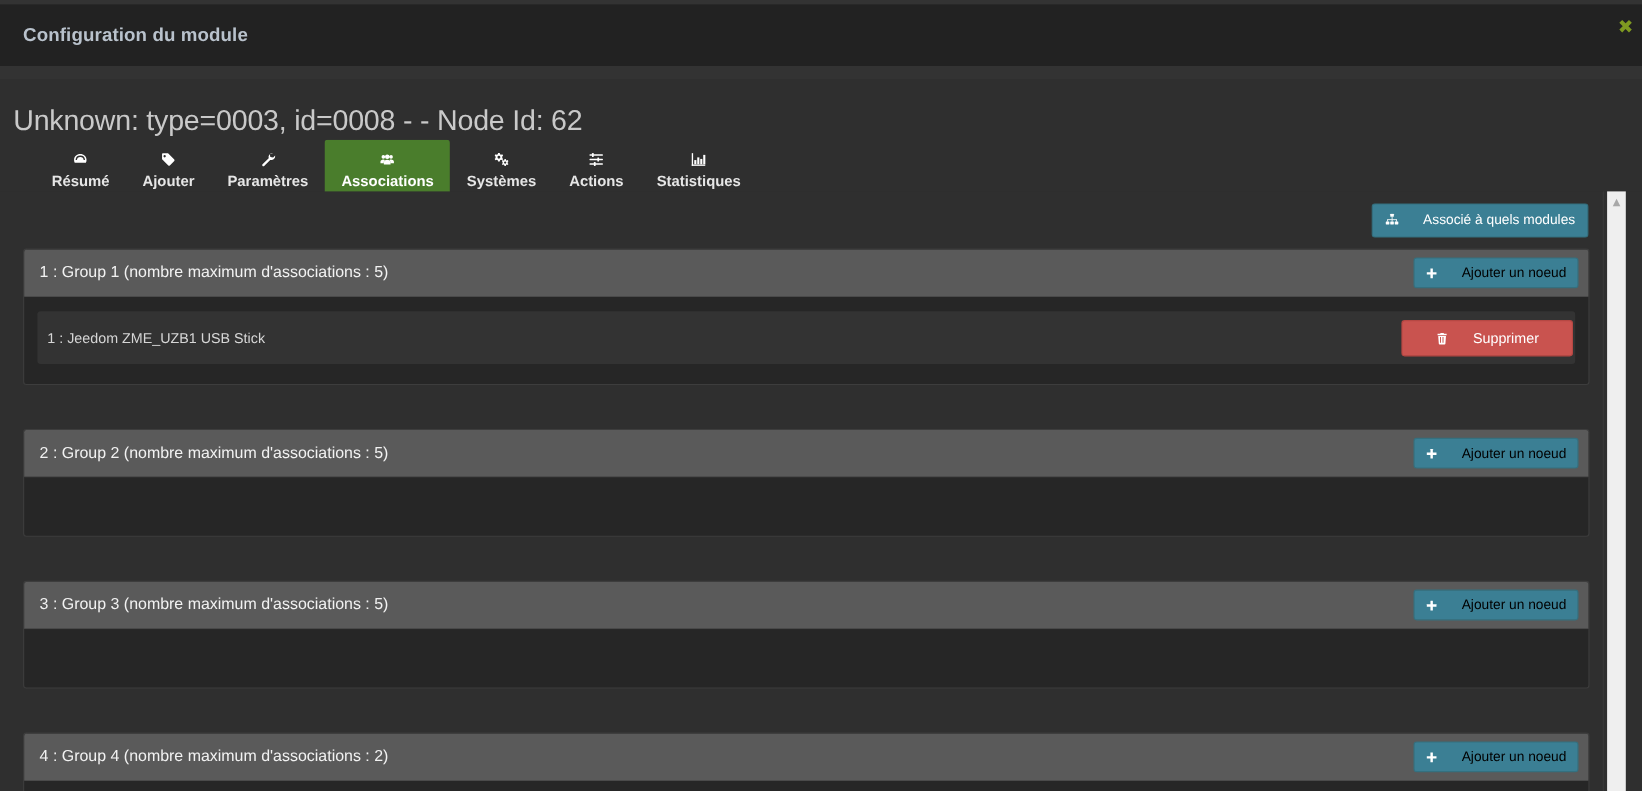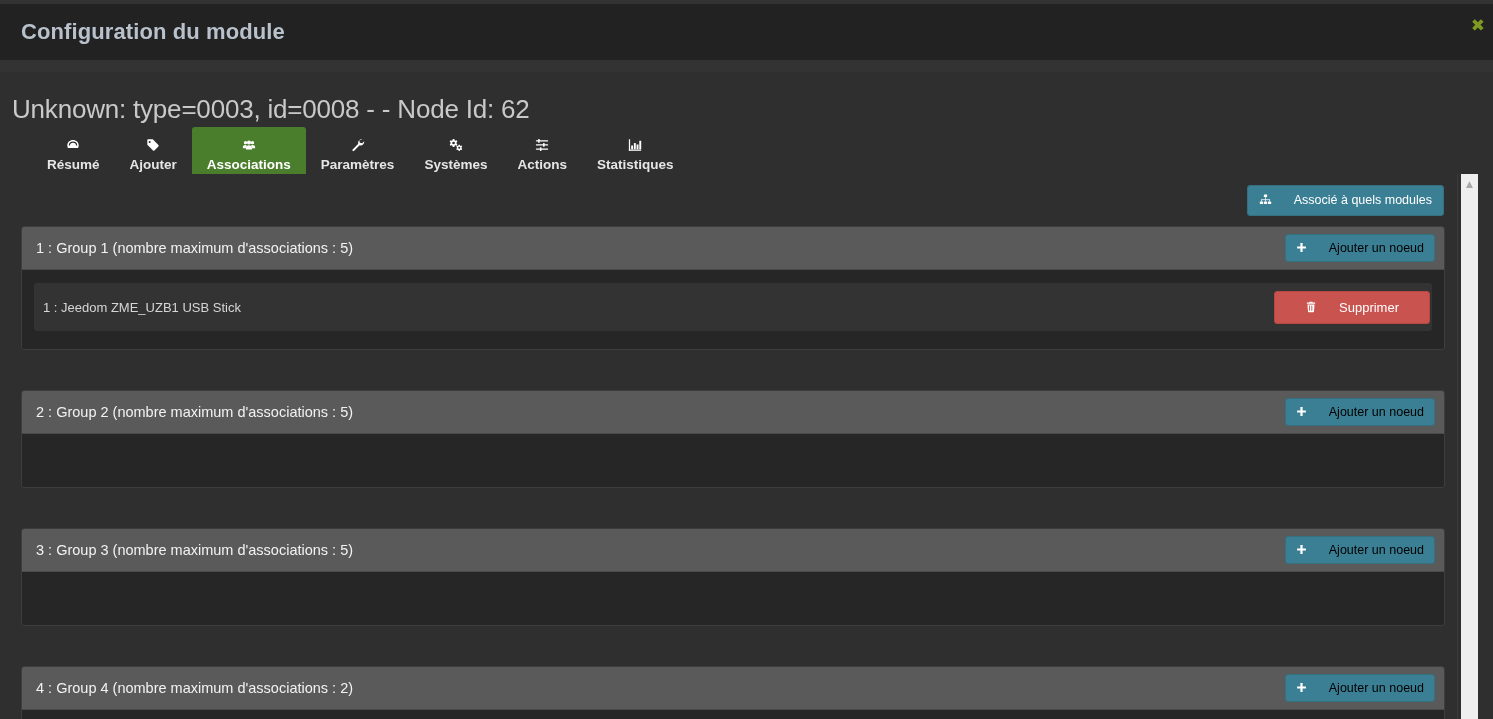--- a/index.html
+++ b/index.html
@@ -16,21 +16,21 @@
   .modal-titlebar {
     position: absolute;
     left: 0; top: 4px;
     width: 1493px; height: 56px;
     background: #222222;
     display: flex;
     align-items: center;
   }
   .modal-title {
     margin-left: 21px;
-    font-size: 22px;
+    font-size: 17px;
     font-weight: bold;
     color: #b9c2cc;
     letter-spacing: .1px;
     text-align: center;
   }
   .modal-close {
     position: absolute;
     right: 8px; top: 13px;
     font-size: 17px;
     font-weight: bold;
@@ -104,21 +104,21 @@
     height: 52px;
     display: flex;
     align-items: center;
     justify-content: flex-end;
     padding-right: 1px;
   }
 
   
   .btn {
     display: inline-flex;
-    align-items: flex-start;
+    align-items: flex-end;
     gap: 22px;
     font-size: 12.5px;
     line-height: 1;
     border-radius: 3px;
     cursor: pointer;
     border: 1px solid transparent;
     white-space: nowrap;
     font-family: "Liberation Sans", sans-serif;
   }
   .btn-info {
@@ -231,35 +231,35 @@
         <span>Résumé</span>
       </div>
       <div class="tab">
         <span class="ic">
           <svg width="14" height="14" viewBox="0 0 16 16" fill="#ffffff" aria-hidden="true">
             <path d="M1.6 1.5h5.6c.3 0 .6.1.8.3l6.2 6.2c.4.4.4 1.1 0 1.6l-4.6 4.6c-.4.4-1.1.4-1.6 0L1.8 8c-.2-.2-.3-.5-.3-.8V2.4c0-.5.4-.9.9-.9zm2.6 1.9a1.2 1.2 0 1 0 0 2.4 1.2 1.2 0 0 0 0-2.4z"></path>
           </svg>
         </span>
         <span>Ajouter</span>
       </div>
+      <div class="tab">
+        <span class="ic">
+          <svg width="14" height="14" viewBox="0 0 16 16" fill="#ffffff" aria-hidden="true">
+            <path d="M12.9 1.6a4 4 0 0 0-4.6 5.1L1.9 13a1.2 1.2 0 0 0 1.7 1.7l6.3-6.3a4 4 0 0 0 5.1-4.6L12.9 6 10 5.5 9.5 2.6z"></path>
+          </svg>
+        </span>
+        <span>Paramètres</span>
+      </div>
       <div class="tab active">
         <span class="ic">
           <svg width="14" height="14" viewBox="0 0 16 16" fill="#ffffff" aria-hidden="true">
             <path d="M4 7.2a1.9 1.9 0 1 0 0-3.8 1.9 1.9 0 0 0 0 3.8zm8 0a1.9 1.9 0 1 0 0-3.8 1.9 1.9 0 0 0 0 3.8zM8 7.4a2.3 2.3 0 1 0 0-4.6 2.3 2.3 0 0 0 0 4.6zM3.9 8.1c-1.6 0-2.9 1-2.9 2.3v1.4h3.3c0-1.3.5-2.5 1.3-3.3a4 4 0 0 0-1.7-.4zm8.2 0c-.6 0-1.2.1-1.7.4.8.8 1.3 2 1.3 3.3H15v-1.4c0-1.3-1.3-2.3-2.9-2.3zM8 8.3c-2 0-3.5 1.3-3.5 2.9v2h7v-2c0-1.6-1.5-2.9-3.5-2.9z"></path>
           </svg>
         </span>
         <span>Associations</span>
-      </div>
-      <div class="tab">
-        <span class="ic">
-          <svg width="14" height="14" viewBox="0 0 16 16" fill="#ffffff" aria-hidden="true">
-            <path d="M12.9 1.6a4 4 0 0 0-4.6 5.1L1.9 13a1.2 1.2 0 0 0 1.7 1.7l6.3-6.3a4 4 0 0 0 5.1-4.6L12.9 6 10 5.5 9.5 2.6z"></path>
-          </svg>
-        </span>
-        <span>Paramètres</span>
       </div>
       <div class="tab">
         <span class="ic">
           <svg width="14" height="14" viewBox="0 0 16 16" fill="#ffffff" aria-hidden="true">
             <path d="M6.1 1.2l.3 1.4c.4.1.7.3 1 .5l1.3-.6.9 1.5-1 1c.1.2.1.5.1.7s0 .5-.1.7l1 1-.9 1.5-1.3-.6c-.3.2-.6.4-1 .5l-.3 1.4H4.3L4 8.8c-.4-.1-.7-.3-1-.5l-1.3.6L.8 7.4l1-1c-.1-.2-.1-.5-.1-.7s0-.5.1-.7l-1-1 .9-1.5 1.3.6c.3-.2.6-.4 1-.5l.3-1.4h1.8zM5.2 4.2a1.5 1.5 0 1 0 0 3 1.5 1.5 0 0 0 0-3z"></path>
             <path d="M12.4 7.6l.2 1.1c.3.1.6.2.8.4l1-.5.7 1.2-.8.8c0 .2.1.4.1.6s0 .4-.1.6l.8.8-.7 1.2-1-.5c-.2.2-.5.3-.8.4l-.2 1.1h-1.4l-.2-1.1c-.3-.1-.6-.2-.8-.4l-1 .5-.7-1.2.8-.8c0-.2-.1-.4-.1-.6s0-.4.1-.6l-.8-.8.7-1.2 1 .5c.2-.2.5-.3.8-.4l.2-1.1h1.4zm-.7 2.4a1.2 1.2 0 1 0 0 2.4 1.2 1.2 0 0 0 0-2.4z"></path>
           </svg>
         </span>
         <span>Systèmes</span>
       </div>

